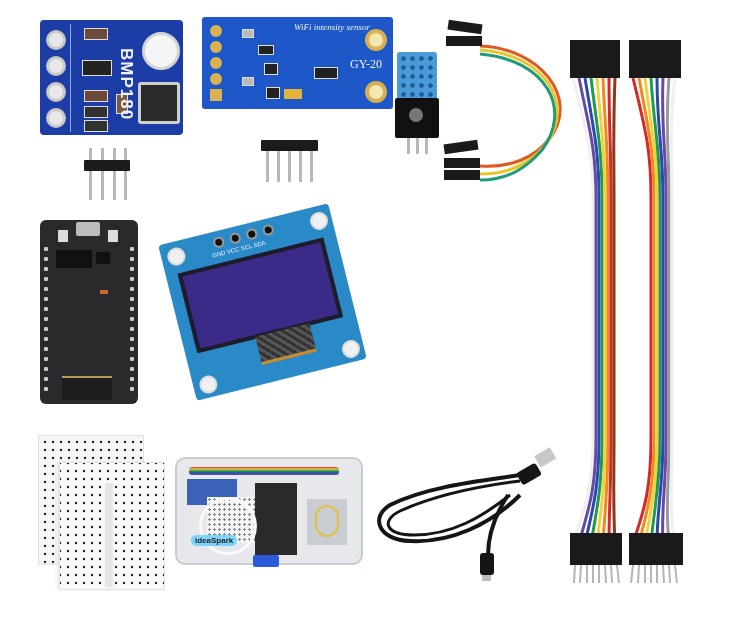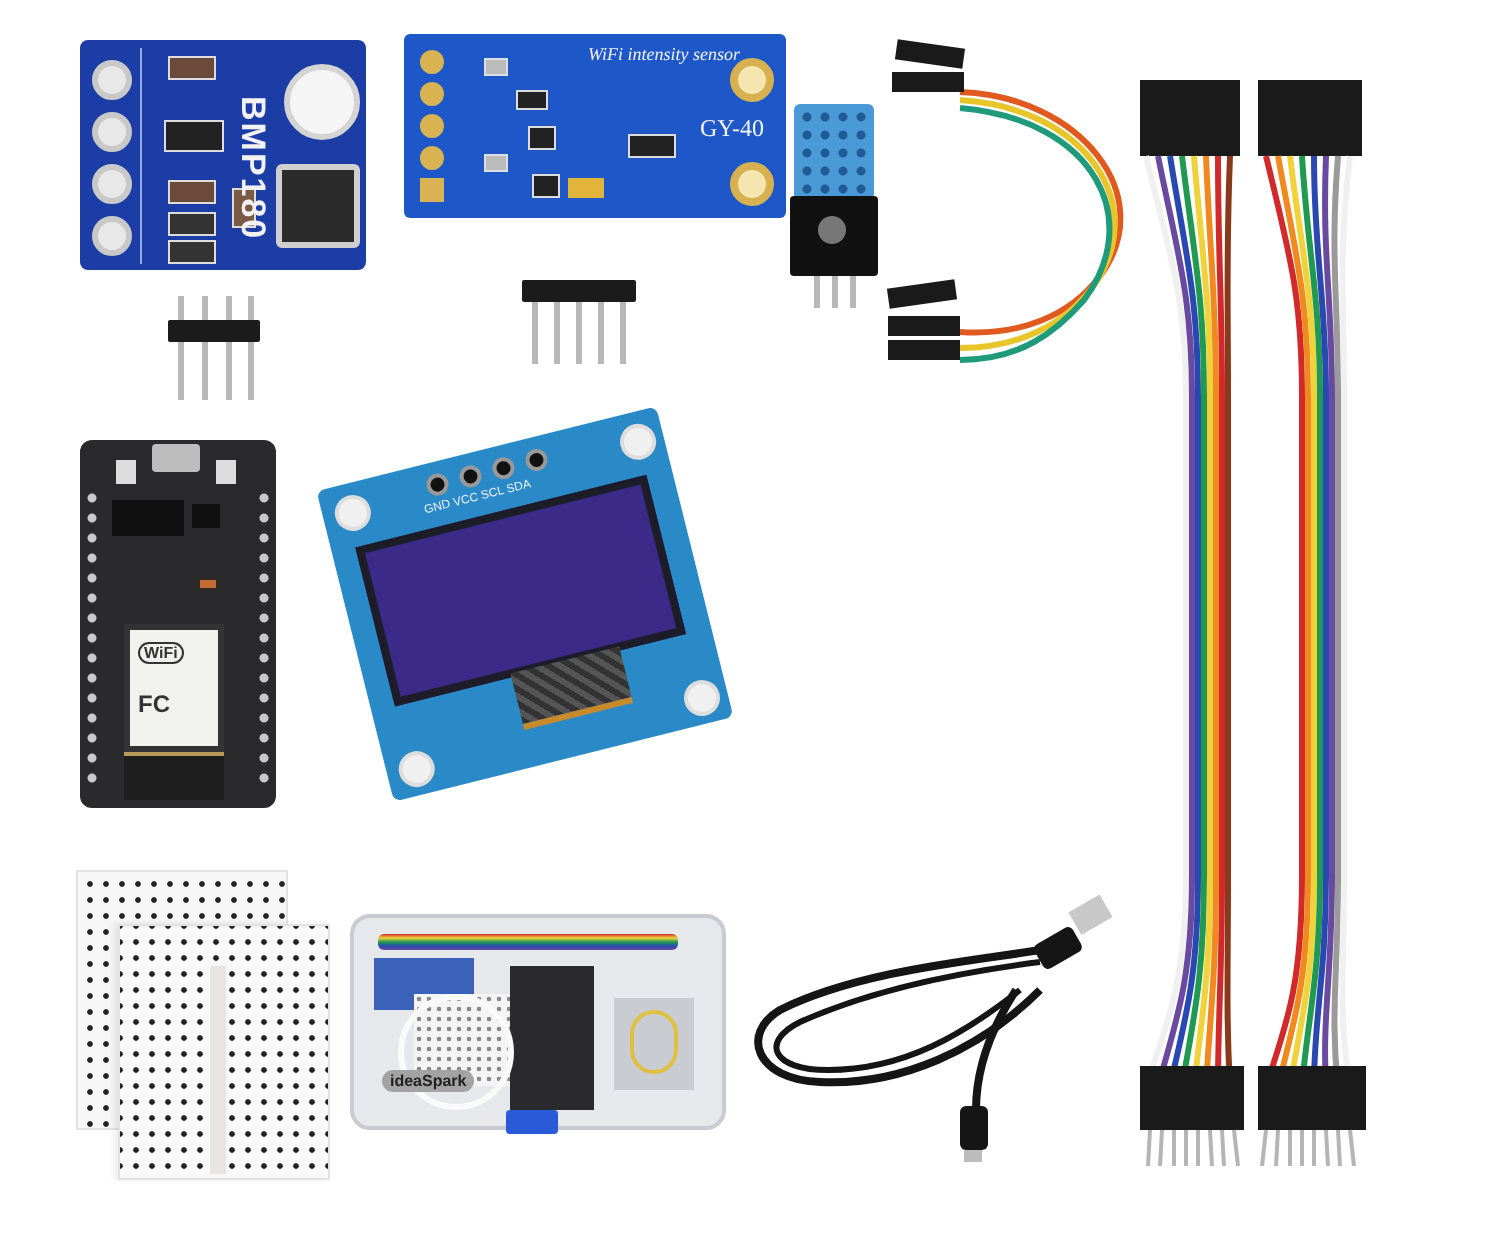--- a/index.html
+++ b/index.html
@@ -43,21 +43,21 @@
 
 <div class="abs" style="left:202px;top:17px;width:191px;height:92px;background:#1e58c8;border-radius:3px;">
   <div class="abs" style="left:4px;top:6px;width:22px;height:82px;">
     <div class="abs" style="left:4px;top:2px;width:12px;height:12px;border-radius:50%;background:#d9b252;"></div>
     <div class="abs" style="left:4px;top:18px;width:12px;height:12px;border-radius:50%;background:#d9b252;"></div>
     <div class="abs" style="left:4px;top:34px;width:12px;height:12px;border-radius:50%;background:#d9b252;"></div>
     <div class="abs" style="left:4px;top:50px;width:12px;height:12px;border-radius:50%;background:#d9b252;"></div>
     <div class="abs" style="left:4px;top:66px;width:12px;height:12px;background:#d9b252;"></div>
   </div>
   <div class="lbl" style="left:92px;top:5px;font-size:9px;font-family:'Liberation Serif',serif;font-style:italic;">WiFi intensity sensor</div>
-  <div class="lbl" style="left:148px;top:40px;font-size:12px;font-family:'Liberation Serif',serif;">GY-40</div>
+  <div class="lbl" style="left:148px;top:40px;font-size:12px;font-family:'Liberation Serif',serif;">GY-20</div>
   <div class="abs" style="left:163px;top:12px;width:22px;height:22px;border-radius:50%;background:#f3e6b0;border:4px solid #d7b050;box-sizing:border-box;"></div>
   <div class="abs" style="left:163px;top:64px;width:22px;height:22px;border-radius:50%;background:#f3e6b0;border:4px solid #d7b050;box-sizing:border-box;"></div>
   <div class="smd" style="left:112px;top:50px;width:22px;height:10px;"></div>
   <div class="smd" style="left:56px;top:28px;width:14px;height:8px;"></div>
   <div class="smd" style="left:62px;top:46px;width:12px;height:10px;"></div>
   <div class="smd" style="left:40px;top:12px;width:10px;height:7px;background:#bbb;"></div>
   <div class="smd" style="left:64px;top:70px;width:12px;height:10px;"></div>
   <div class="abs" style="left:82px;top:72px;width:18px;height:10px;background:#e2b43a;"></div>
   <div class="smd" style="left:40px;top:60px;width:10px;height:7px;background:#bbb;"></div>
 </div>
@@ -140,24 +140,20 @@
   </g>
 </svg>
 
 <div class="abs" style="left:40px;top:220px;width:98px;height:184px;background:#2a2a2c;border-radius:6px;">
   <div class="abs" style="left:36px;top:2px;width:24px;height:14px;background:#bdbdbd;border-radius:2px;"></div>
   <div class="abs" style="left:18px;top:10px;width:10px;height:12px;background:#ddd;"></div>
   <div class="abs" style="left:68px;top:10px;width:10px;height:12px;background:#ddd;"></div>
   <div class="abs" style="left:16px;top:30px;width:36px;height:18px;background:#111;"></div>
   <div class="abs" style="left:56px;top:32px;width:14px;height:12px;background:#111;"></div>
   <div class="abs" style="left:60px;top:70px;width:8px;height:4px;background:#c86a30;"></div>
-  <div class="abs" style="left:22px;top:92px;width:50px;height:64px;background:#f1f1ee;border:3px solid #333;box-sizing:border-box;">
-    <div class="abs" style="left:4px;top:6px;font-size:8px;font-weight:bold;color:#333;border:1px solid #333;border-radius:6px;padding:0 2px;">WiFi</div>
-    <div class="abs" style="left:4px;top:30px;font-size:12px;font-weight:bold;color:#333;">FC</div>
-  </div>
   <div class="abs" style="left:22px;top:156px;width:50px;height:22px;background:#1e1e1e;border-top:2px solid #b79a5a;"></div>
   <div class="abs" style="left:2px;top:24px;width:8px;height:150px;background-image:radial-gradient(circle,#c9c9c9 2px,transparent 2.5px);background-size:8px 10px;"></div>
   <div class="abs" style="left:88px;top:24px;width:8px;height:150px;background-image:radial-gradient(circle,#c9c9c9 2px,transparent 2.5px);background-size:8px 10px;"></div>
 </div>
 
 <div class="abs" style="left:175px;top:222px;width:175px;height:160px;background:#2a8ac8;border-radius:4px;transform:rotate(-14deg);transform-origin:center;">
   <div class="abs" style="left:6px;top:6px;width:14px;height:14px;border-radius:50%;background:#f0f0f0;border:2px solid #ddd;"></div>
   <div class="abs" style="left:153px;top:6px;width:14px;height:14px;border-radius:50%;background:#f0f0f0;border:2px solid #ddd;"></div>
   <div class="abs" style="left:6px;top:138px;width:14px;height:14px;border-radius:50%;background:#f0f0f0;border:2px solid #ddd;"></div>
   <div class="abs" style="left:153px;top:138px;width:14px;height:14px;border-radius:50%;background:#f0f0f0;border:2px solid #ddd;"></div>
@@ -186,21 +182,21 @@
 
 <div class="abs" style="left:175px;top:457px;width:188px;height:108px;background:#e6e8ec;border:2px solid #c8ccd2;border-radius:10px;box-sizing:border-box;">
   <div class="abs" style="left:12px;top:8px;width:150px;height:8px;background:linear-gradient(#d22a2a,#f0d23a,#1f9a50,#2a49b0,#6a4aa0);border-radius:3px;"></div>
   <div class="abs" style="left:10px;top:20px;width:50px;height:26px;background:#3a62b8;"></div>
   <div class="abs" style="left:30px;top:38px;width:50px;height:46px;background:#f4f4f4;background-image:radial-gradient(circle,#888 1px,transparent 1.3px);background-size:5px 5px;"></div>
   <div class="abs" style="left:78px;top:24px;width:42px;height:72px;background:#2a2a2c;"></div>
   <div class="abs" style="left:130px;top:40px;width:40px;height:46px;background:#c9ccd0;">
     <div class="abs" style="left:8px;top:6px;width:24px;height:32px;border:2px solid #e0c040;border-radius:12px;box-sizing:border-box;"></div>
   </div>
   <div class="abs" style="left:22px;top:38px;width:58px;height:58px;border:3px solid #fafafa;border-radius:50%;box-sizing:border-box;"></div>
-  <div class="abs" style="left:14px;top:76px;font-size:8px;font-weight:bold;color:#222;background:#a3a3a3;border-radius:8px;padding:1px 4px;">ideaSpark</div>
+  <div class="abs" style="left:14px;top:76px;font-size:8px;font-weight:bold;color:#222;background:#7dd3fc;border-radius:8px;padding:1px 4px;">ideaSpark</div>
   <div class="abs" style="left:76px;top:96px;width:26px;height:12px;background:#2a5ad8;border-radius:2px;"></div>
 </div>
 
 <svg class="abs" style="left:370px;top:445px;" width="200" height="145" viewBox="0 0 200 145">
   <path d="M150 30 C120 35 60 40 20 60 C0 72 8 95 40 96 C80 98 120 80 150 50" fill="none" stroke="#151515" stroke-width="4"></path>
   <path d="M150 36 C118 40 70 48 30 66 C10 76 16 90 44 90 C82 90 112 72 140 50" fill="none" stroke="#151515" stroke-width="3"></path>
   <path d="M138 50 C125 70 118 90 118 110" fill="none" stroke="#151515" stroke-width="4"></path>
   <rect x="148" y="22" width="22" height="14" rx="3" fill="#151515" transform="rotate(-30 159 29)"></rect>
   <rect x="166" y="6" width="18" height="13" fill="#c8c8c8" transform="rotate(-30 175 12)"></rect>
   <rect x="110" y="108" width="14" height="22" rx="3" fill="#151515"></rect>

